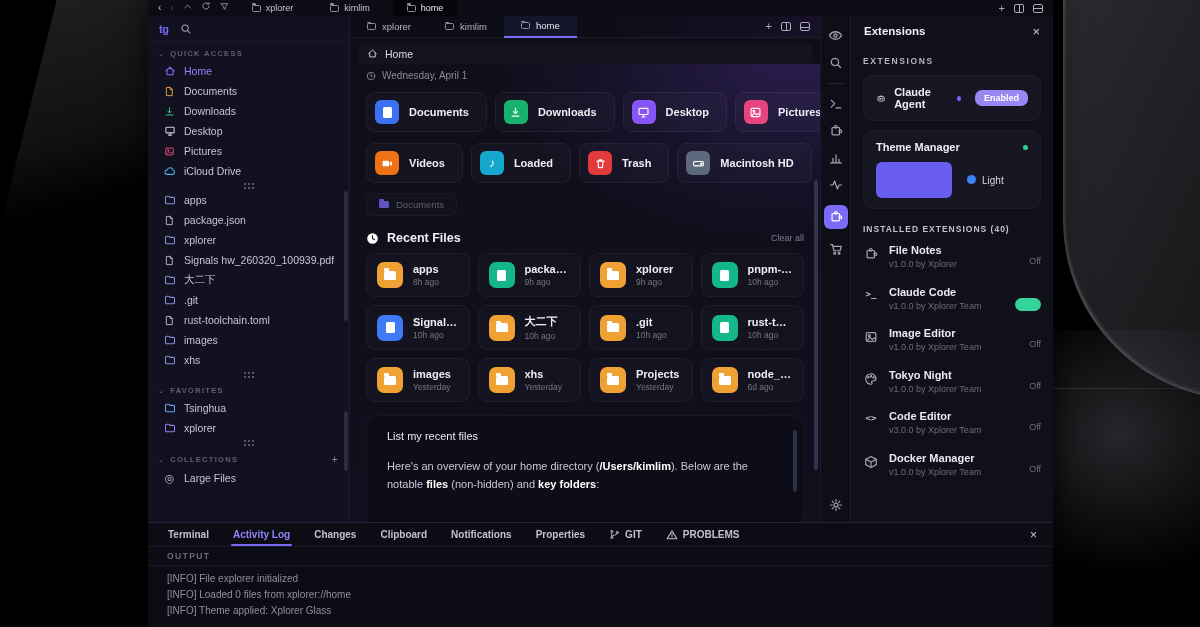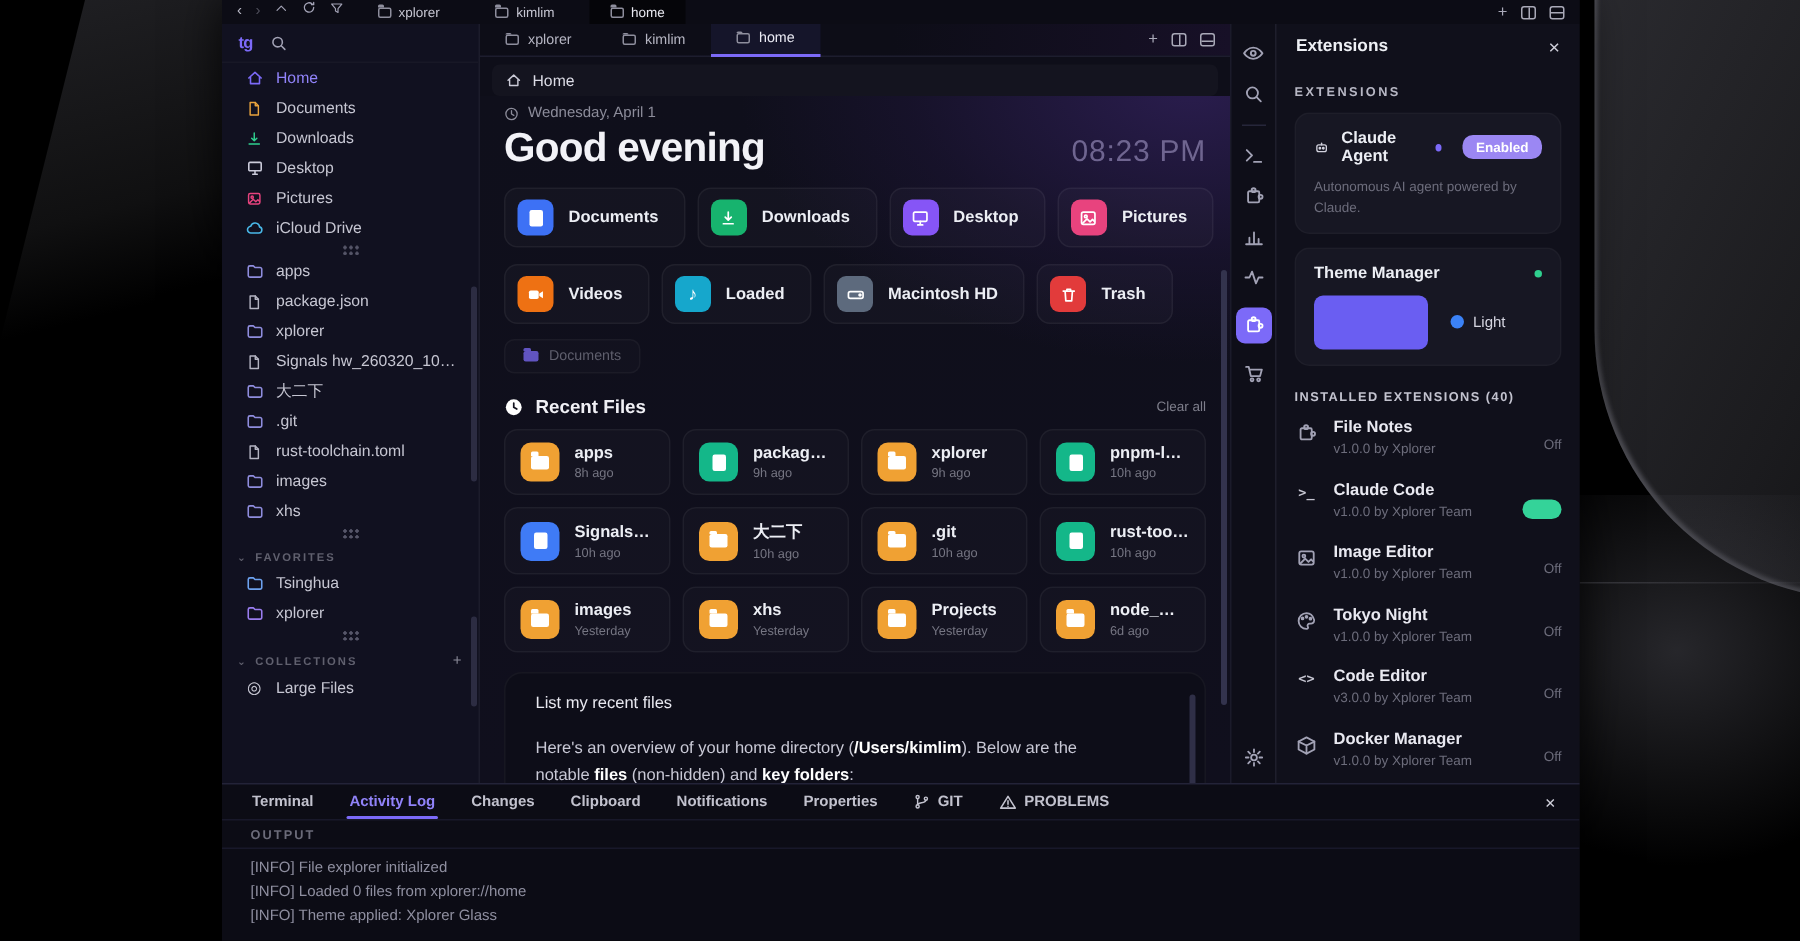--- a/index.html
+++ b/index.html
@@ -28,21 +28,21 @@
   .navic.dim{color:#4d4d5a;}
   .wtab{display:flex;align-items:center;gap:5px;height:16px;padding:0 14px;color:#c5c5d1;}
   .wtab.active{background:#050509;color:#e8e8f0;}
   .minifold{width:9px;height:7px;border:1.2px solid #8e8e9d;border-radius:1.5px;position:relative;}
   .minifold::before{content:"";position:absolute;top:-2.4px;left:-1.2px;width:4px;height:1.6px;
     background:#8e8e9d;border-radius:1px 1px 0 0;}
   .topactions{margin-left:auto;display:flex;align-items:center;gap:9px;padding-right:10px;}
   
   .mid{flex:1 1 auto;display:flex;min-height:0;}
   
-  .sb{width:172px;flex:0 0 auto;background:#111120;border-right:1px solid #1c1c2b;
+  .sb{width:202px;flex:0 0 auto;background:#111120;border-right:1px solid #1c1c2b;
     position:relative;overflow:hidden;}
   .sb-head{height:26px;display:flex;align-items:center;gap:12px;padding:0 11px;
     border-bottom:1px solid #181826;}
   .sb-logo{color:var(--accent);font-weight:700;font-size:11px;letter-spacing:-.5px;}
   .sb-sec{padding:7px 10px 3px;display:flex;align-items:center;gap:5px;
     font-size:7.5px;font-weight:700;letter-spacing:1.3px;color:#60606e;}
   .sb-sec .plus{margin-left:auto;color:#8a8a98;font-size:10px;font-weight:400;}
   .chev{font-size:7px;color:#60606e;}
   .sbi{display:flex;align-items:center;gap:8px;height:20px;padding:0 10px 0 15px;
     font-size:10.5px;color:#c6c6d2;cursor:default;}
@@ -228,20 +228,24 @@
 
     <div class="sb">
       <div class="sb-head">
         <span class="sb-logo">tg</span>
         <svg class="svgi" width="12" height="12" viewBox="0 0 16 16">
           <circle cx="6.8" cy="6.8" r="4.2"></circle>
             <path d="M10 10l3.2 3.2"></path>
           </svg>
       </div>
 
+      <div class="sb-sec">
+        <span class="chev">⌄</span>
+        <span>QUICK ACCESS</span>
+      </div>
       <div class="sbi sel">
         <span class="ic">
           <svg class="svgi" style="stroke:var(--accent)" width="12" height="12" viewBox="0 0 16 16">
               <path d="M2.5 8L8 3l5.5 5M4 7.2V13h8V7.2"></path>
             </svg>
           </span>
         <span>Home</span>
       </div>
       <div class="sbi">
         <span class="ic">
@@ -436,24 +440,20 @@
         <span>Home</span>
       </div>
 
       <div class="content">
         <div class="daterow">
           <svg class="svgi" style="stroke:#8c8c9a" width="10" height="10" viewBox="0 0 16 16">
               <circle cx="8" cy="8" r="6"></circle>
               <path d="M8 4.5V8l2.5 1.5"></path>
             </svg>
           <span>Wednesday, April 1</span>
-        </div>
-        <div class="greetrow">
-          <span class="greet">Good evening</span>
-          <span class="clock-big">08:23 PM</span>
         </div>
 
         <div class="tilerow">
           <div class="tile">
             <span class="tico" style="background: rgb(61, 113, 245);">
                 <span class="gfile"></span>
               </span>
             <span class="tlabel">Documents</span>
           </div>
           <div class="tile">
@@ -495,35 +495,35 @@
               </span>
             <span class="tlabel">Videos</span>
           </div>
           <div class="tile">
             <span class="tico" style="background: rgb(22, 167, 204);">
                 <span class="gnote">♪</span>
               </span>
             <span class="tlabel">Loaded</span>
           </div>
           <div class="tile">
+            <span class="tico" style="background: rgb(226, 59, 59);">
+              <svg class="svgi w" width="13" height="13" viewBox="0 0 16 16">
+                  <path d="M3.5 5h9M6.5 5V3.5h3V5M5 5l.6 8h4.8L11 5"></path>
+                </svg>
+              </span>
+            <span class="tlabel">Trash</span>
+          </div>
+          <div class="tile">
             <span class="tico" style="background: rgb(93, 106, 125);">
               <svg class="svgi w" width="13" height="13" viewBox="0 0 16 16">
                   <rect x="2" y="5.5" width="12" height="5.5" rx="1.5"></rect>
                   <circle cx="11.5" cy="8.2" r=".8"></circle>
                 </svg>
               </span>
             <span class="tlabel">Macintosh HD</span>
-          </div>
-          <div class="tile">
-            <span class="tico" style="background: rgb(226, 59, 59);">
-              <svg class="svgi w" width="13" height="13" viewBox="0 0 16 16">
-                  <path d="M3.5 5h9M6.5 5V3.5h3V5M5 5l.6 8h4.8L11 5"></path>
-                </svg>
-              </span>
-            <span class="tlabel">Trash</span>
           </div>
         </div>
 
         <div class="ghost">
           <span class="gfold" style="background:var(--accent);opacity:.75;width:10px;height:7px;"></span>
           <span class="glab">Documents</span>
         </div>
 
         <div class="rf-head">
           <svg width="13" height="13" viewBox="0 0 16 16">
@@ -715,21 +715,20 @@
             <svg class="svgi" style="stroke:#d2d2de" width="13" height="13" viewBox="0 0 16 16">
                 <rect x="3" y="5" width="10" height="7" rx="2"></rect>
                 <circle cx="6.2" cy="8.5" r=".8"></circle>
                 <circle cx="9.8" cy="8.5" r=".8"></circle>
                 <path d="M8 5V3.2"></path>
               </svg>
             <span class="excard-name">Claude Agent</span>
             <span class="pdot" style="margin-left:auto"></span>
             <span class="badge" style="margin-left:6px">Enabled</span>
           </div>
-          <div class="excard-desc">Autonomous AI agent powered by Claude.</div>
         </div>
 
         <div class="excard">
           <div class="excard-row">
             <span class="excard-name">Theme Manager</span>
             <span class="gdot"></span>
           </div>
           <div class="swatchrow">
             <span class="swatch"></span>
             <span class="lightopt">

